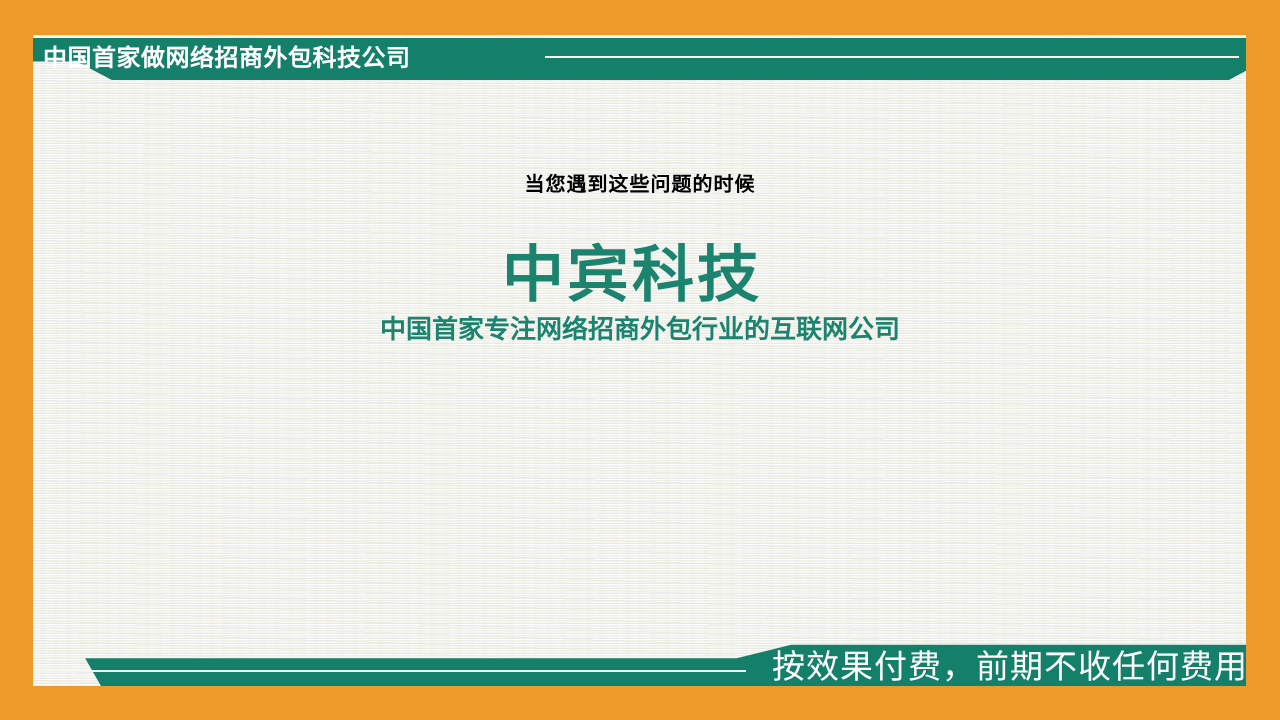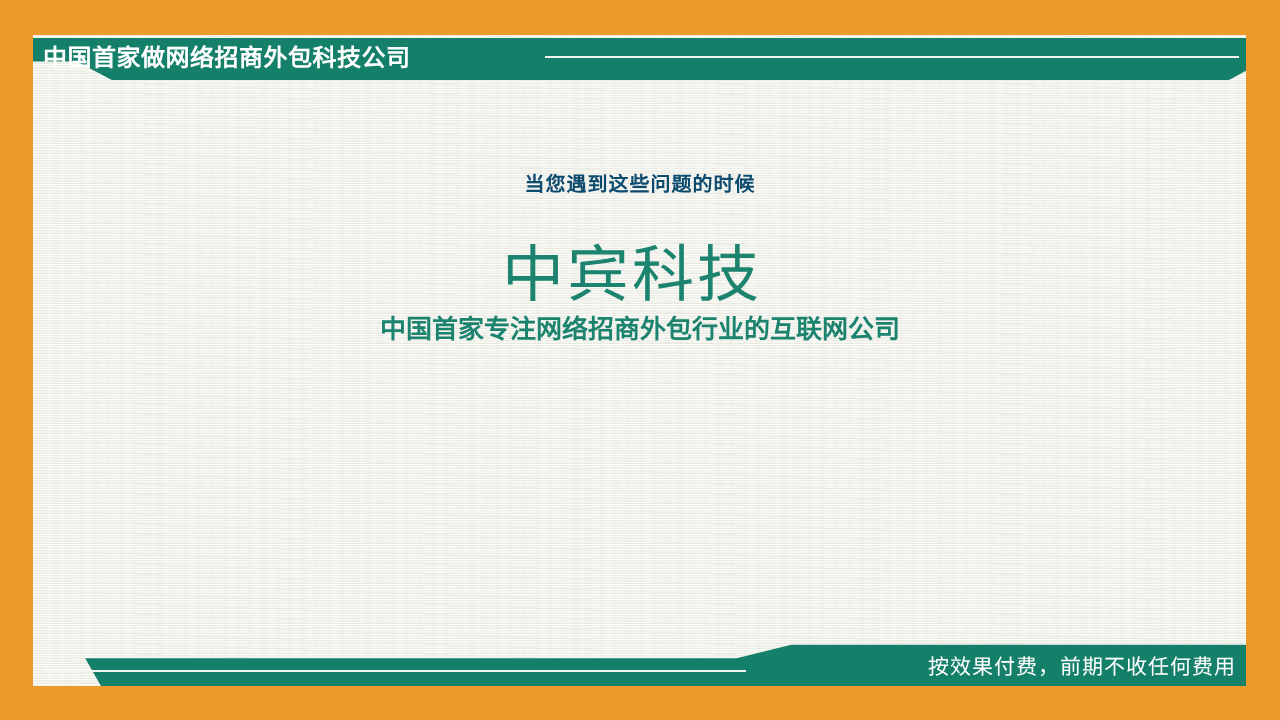--- a/index.html
+++ b/index.html
@@ -117,33 +117,33 @@
     letter-spacing: 0.5px;
     white-space: nowrap;
   }
 
   
   .eyebrow {
     position: absolute;
     left: 0; right: 0;
     top: 168px;
     text-align: center;
-    color: #0c4a6e;
+    color: #000000;
     font-size: 20px;
     font-weight: bold;
     letter-spacing: 1px;
   }
   .brand {
     position: absolute;
     left: 0; right: 16px;
     top: 244px;
     text-align: center;
     color: #1B836E;
     font-size: 62px;
-    font-weight: normal;
+    font-weight: bold;
     line-height: 1.0;
     letter-spacing: 3px;
   }
   .tagline {
     position: absolute;
     left: 0; right: 0;
     top: 316px;
     text-align: center;
     color: #1B836E;
     font-size: 26px;
@@ -183,26 +183,26 @@
   .footer-rule {
     position: absolute;
     left: 43px;
     top: 670px;
     width: 703px;
     height: 2px;
     background: #F4F4EF;
   }
   .footer-text {
     position: absolute;
-    right: 44px;
+    right: 32px;
     top: 650px;
     height: 34px;
     line-height: 34px;
     color: #FFFFFF;
-    font-size: 21px;
+    font-size: 33px;
     font-weight: normal;
     letter-spacing: 1px;
     white-space: nowrap;
   }
 </style>
 </head>
 <body>
 
 <div id="slide">
 

